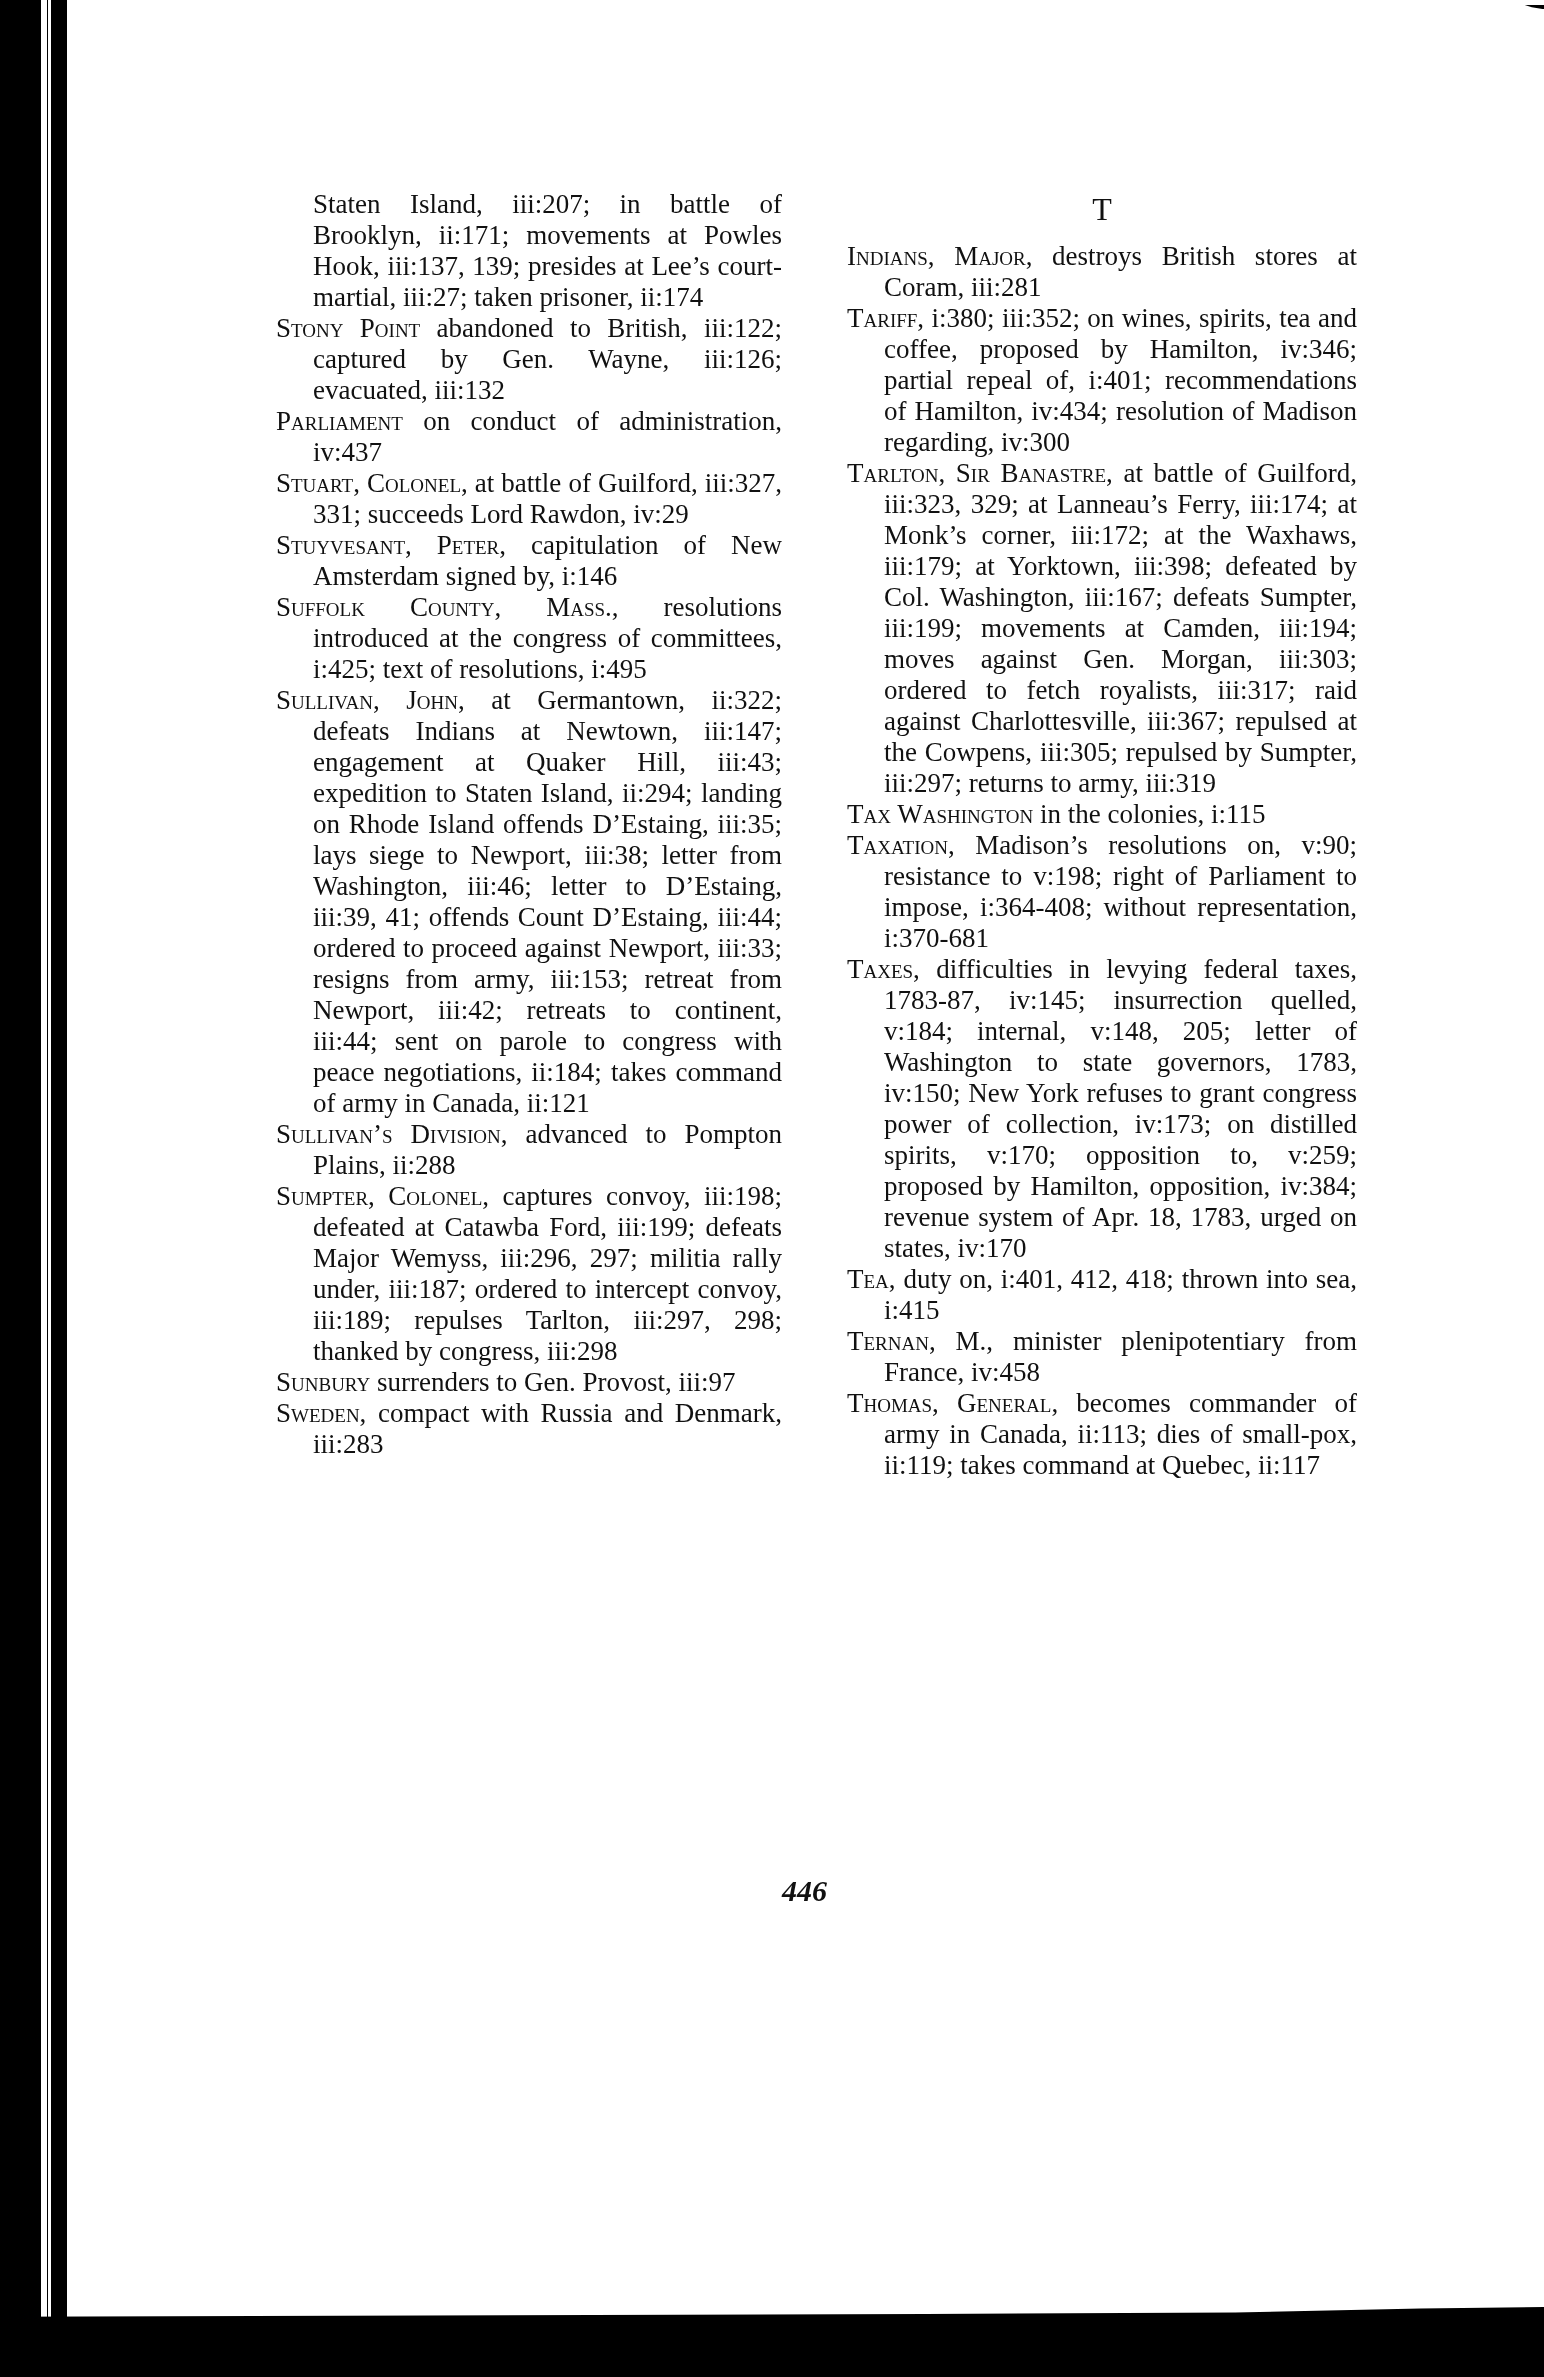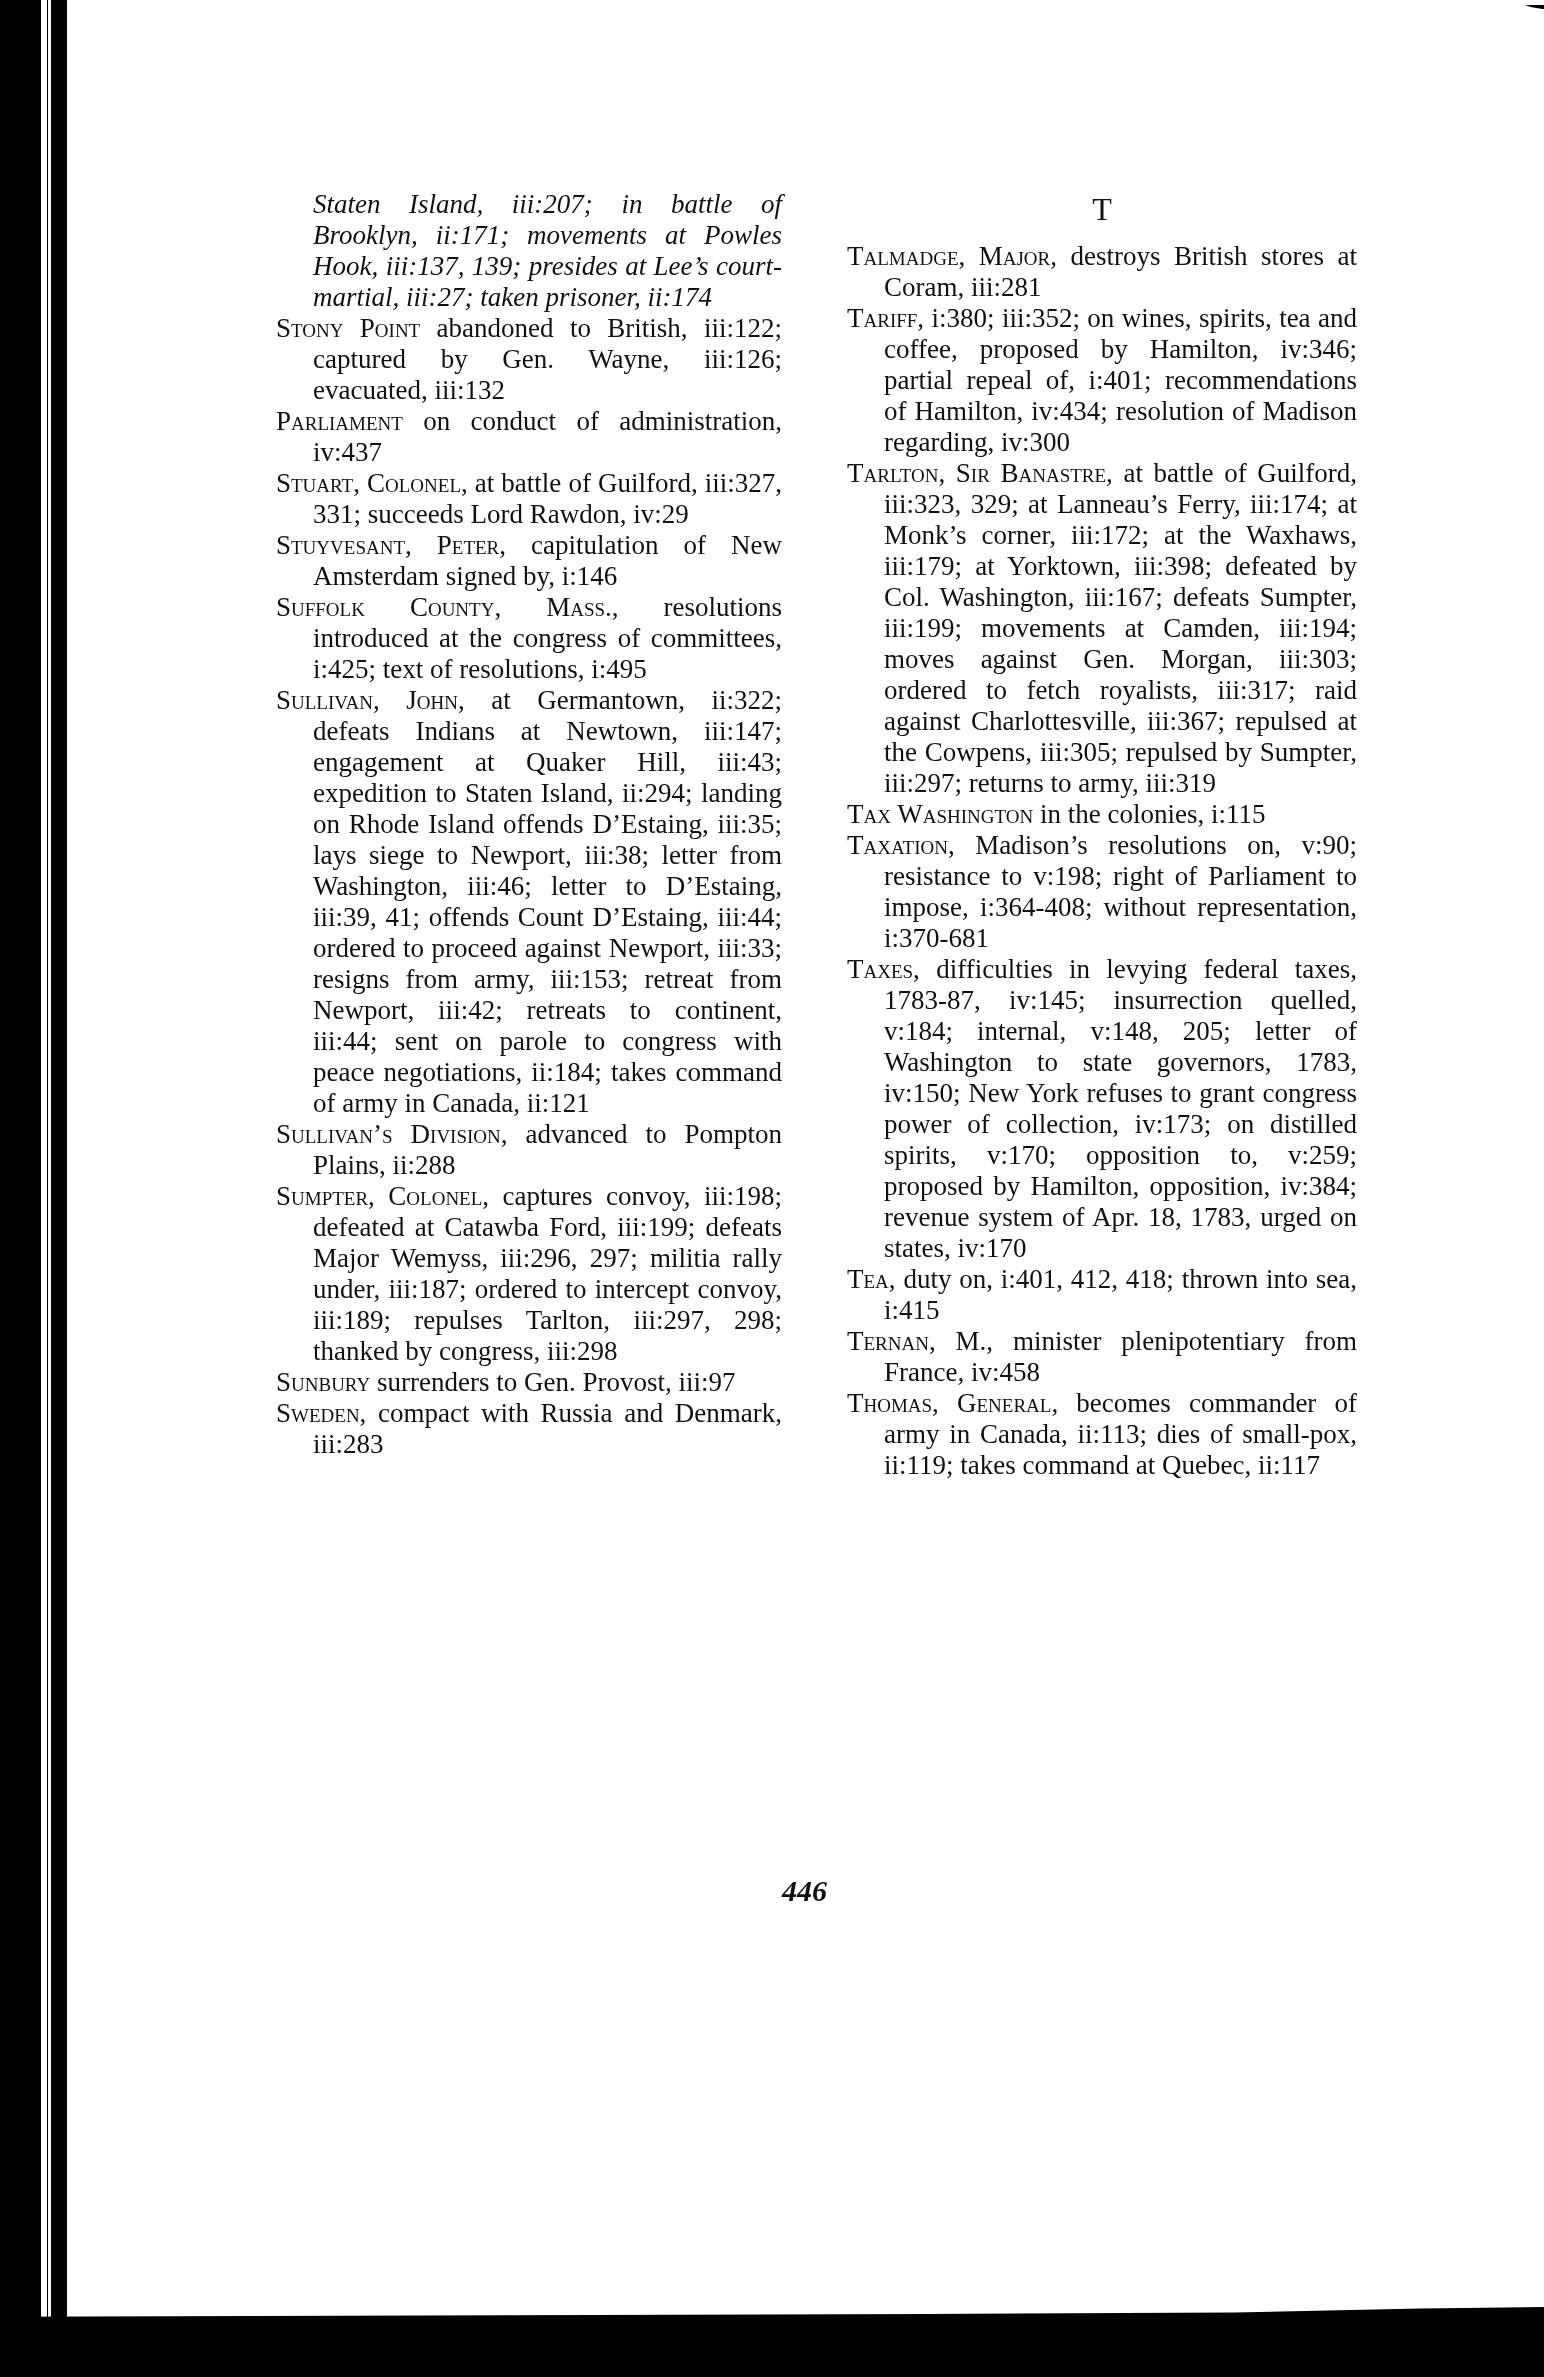--- a/index.html
+++ b/index.html
@@ -24,21 +24,21 @@
   .col-left { left:276px; width:506px; }
   .col-right { left:847px; width:510px; }
 
   .entry {
     font-size:27px; line-height:31px;
     text-align:justify;
     padding-left:37px; text-indent:-37px;
     margin:0;
   }
   .entry .head { font-variant:small-caps; }
-  .cont { padding-left:37px; text-indent:0;font-style:italic; }
+  .cont { padding-left:37px; text-indent:0; }
 
   .letter-heading {
     font-size:32px; text-align:center; line-height:37px; margin:1.9px 0 13px 0;
   }
   .page-number {
     position:absolute; left:782px; top:1874px;
     font-size:30px; font-weight:bold;font-style:italic;
   }
 </style>
 </head>
@@ -63,21 +63,21 @@
   <p class="entry"><span class="head">Sullivan, John</span><span>, at Germantown, ii:322; defeats Indians at Newtown, iii:147; engagement at Quaker Hill, iii:43; expedition to Staten Island, ii:294; landing on Rhode Island offends D’Estaing, iii:35; lays siege to Newport, iii:38; letter from Washington, iii:46; letter to D’Estaing, iii:39, 41; offends Count D’Estaing, iii:44; ordered to proceed against Newport, iii:33; resigns from army, iii:153; retreat from Newport, iii:42; retreats to continent, iii:44; sent on parole to congress with peace negotiations, ii:184; takes command of army in Canada, ii:121</span></p>
   <p class="entry"><span class="head">Sullivan’s Division</span><span>, advanced to Pompton Plains, ii:288</span></p>
   <p class="entry"><span class="head">Sumpter, Colonel</span><span>, captures convoy, iii:198; defeated at Catawba Ford, iii:199; defeats Major Wemyss, iii:296, 297; militia rally under, iii:187; ordered to intercept convoy, iii:189; repulses Tarlton, iii:297, 298; thanked by congress, iii:298</span></p>
   <p class="entry"><span class="head">Sunbury</span><span> surrenders to Gen. Provost, iii:97</span></p>
   <p class="entry"><span class="head">Sweden</span><span>, compact with Russia and Denmark, iii:283</span></p>
 </div>
 
 <div class="column col-right">
   <div class="letter-heading">T</div>
 
-  <p class="entry"><span class="head">Talmadge, Major</span><span>, destroys British stores at Coram, iii:281</span></p>
+  <p class="entry"><span class="head">Indians, Major</span><span>, destroys British stores at Coram, iii:281</span></p>
   <p class="entry"><span class="head">Tariff</span><span>, i:380; iii:352; on wines, spirits, tea and coffee, proposed by Hamilton, iv:346; partial repeal of, i:401; recommendations of Hamilton, iv:434; resolution of Madison regarding, iv:300</span></p>
   <p class="entry"><span class="head">Tarlton, Sir Banastre</span><span>, at battle of Guilford, iii:323, 329; at Lanneau’s Ferry, iii:174; at Monk’s corner, iii:172; at the Waxhaws, iii:179; at Yorktown, iii:398; defeated by Col. Washington, iii:167; defeats Sumpter, iii:199; movements at Camden, iii:194; moves against Gen. Morgan, iii:303; ordered to fetch royalists, iii:317; raid against Charlottesville, iii:367; repulsed at the Cowpens, iii:305; repulsed by Sumpter, iii:297; returns to army, iii:319</span></p>
   <p class="entry"><span class="head">Tax Washington</span><span> in the colonies, i:115</span></p>
   <p class="entry"><span class="head">Taxation</span><span>, Madison’s resolutions on, v:90; resistance to v:198; right of Parliament to impose, i:364-408; without representation, i:370-681</span></p>
   <p class="entry"><span class="head">Taxes</span><span>, difficulties in levying federal taxes, 1783-87, iv:145; insurrection quelled, v:184; internal, v:148, 205; letter of Washington to state governors, 1783, iv:150; New York refuses to grant congress power of collection, iv:173; on distilled spirits, v:170; opposition to, v:259; proposed by Hamilton, opposition, iv:384; revenue system of Apr. 18, 1783, urged on states, iv:170</span></p>
   <p class="entry"><span class="head">Tea</span><span>, duty on, i:401, 412, 418; thrown into sea, i:415</span></p>
   <p class="entry"><span class="head">Ternan, M.</span><span>, minister plenipotentiary from France, iv:458</span></p>
   <p class="entry"><span class="head">Thomas, General</span><span>, becomes commander of army in Canada, ii:113; dies of small-pox, ii:119; takes command at Quebec, ii:117</span></p>
 </div>
 

